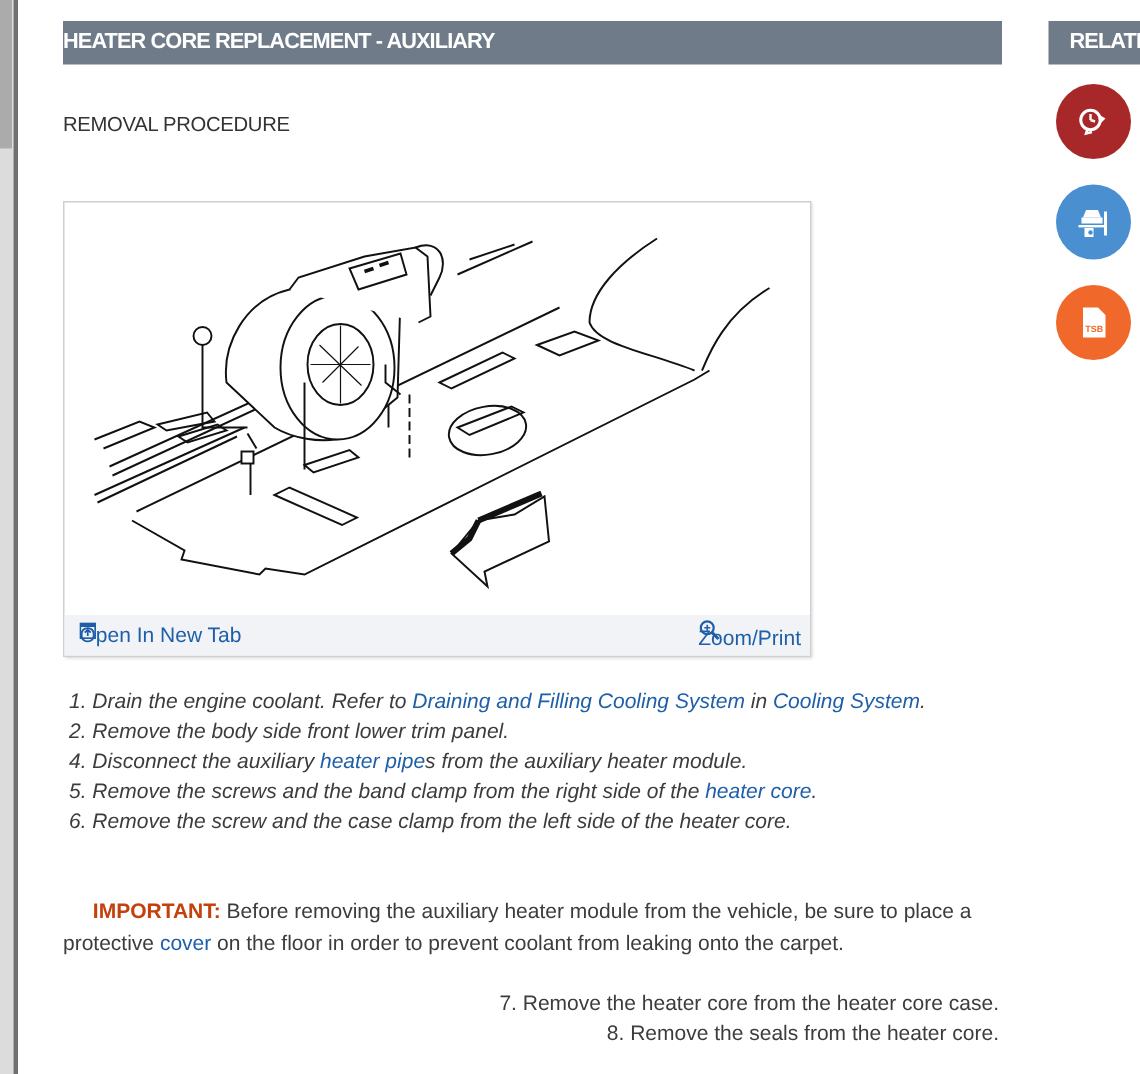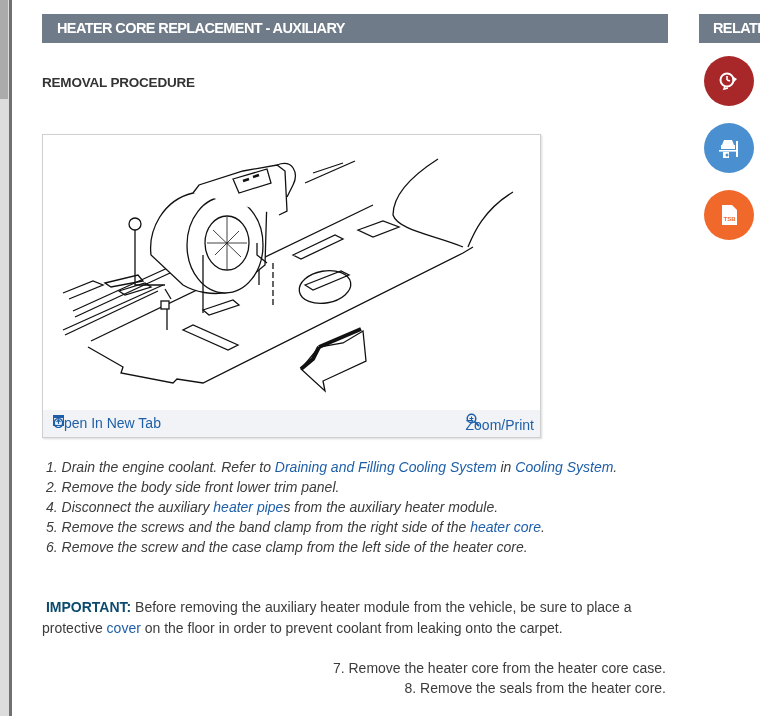--- a/index.html
+++ b/index.html
@@ -18,32 +18,32 @@
     background: #ababab;
   }
   .left-divider {
     position: absolute; left: 9px; top: 0; width: 3px; height: 716px;
     background: #707070;
   }
   .title-bar {
     position: absolute; left: 42px; top: 14px; width: 626px; height: 29px;
     background: #6f7b88; color: #ffffff;
     font-size: 14.5px; font-weight: bold; letter-spacing: -0.6px;
-    line-height: 29px; padding-left: 15px; box-sizing: border-box;
+    line-height: 29px; box-sizing: border-box;
   }
   .related-bar {
     position: absolute; left: 699px; top: 14px; width: 61px; height: 29px;
     background: #6f7b88; color: #ffffff;
     font-size: 14.5px; font-weight: bold; letter-spacing: -0.6px;
     line-height: 29px; padding-left: 14px; box-sizing: border-box;
     overflow: hidden; white-space: nowrap;
   }
   .section-title {
     position: absolute; left: 42px; top: 75px;
-    font-size: 13.5px; font-weight: bold; color: #333333; letter-spacing: -0.2px;
+    font-size: 13.5px; font-weight: normal; color: #333333; letter-spacing: -0.2px;
   }
   .figure {
     position: absolute; left: 42px; top: 134px; width: 499px; height: 304px;
     border: 1px solid #cfcfcf; box-sizing: border-box; background: #fff;
     box-shadow: 1px 1px 2px rgba(0,0,0,0.15);
   }
   .figure svg { position: absolute; left: 0; top: 0; }
   .figure-footer {
     position: absolute; left: 0; bottom: 0; width: 100%; height: 27px;
     background: #f1f3f7;
@@ -61,21 +61,21 @@
   .steps {
     position: absolute; left: 46px; top: 457px; width: 620px;
     font-size: 14px; color: #3c3c3c; line-height: 20px;
   }
   .steps .row { white-space: nowrap; font-style: italic; }
   .link { color: #1f5fa8; cursor: pointer; }
   .important {
     position: absolute; left: 42px; top: 597px; width: 620px;
     font-size: 14px; color: #3c3c3c; line-height: 21px;
   }
-  .important b { color: #0c4a6e; }
+  .important b { color: #c2410c; margin-left: 16px; }
   .steps2 {
     position: absolute; left: 46px; top: 658px; width: 620px;
     font-size: 14px; color: #3c3c3c; line-height: 20px; text-align: right;
   }
   .rel-icon {
     position: absolute; left: 704px; width: 50px; height: 50px; border-radius: 50%;
     display: flex; align-items: center; justify-content: center; cursor: pointer;
   }
 </style>
 </head>

